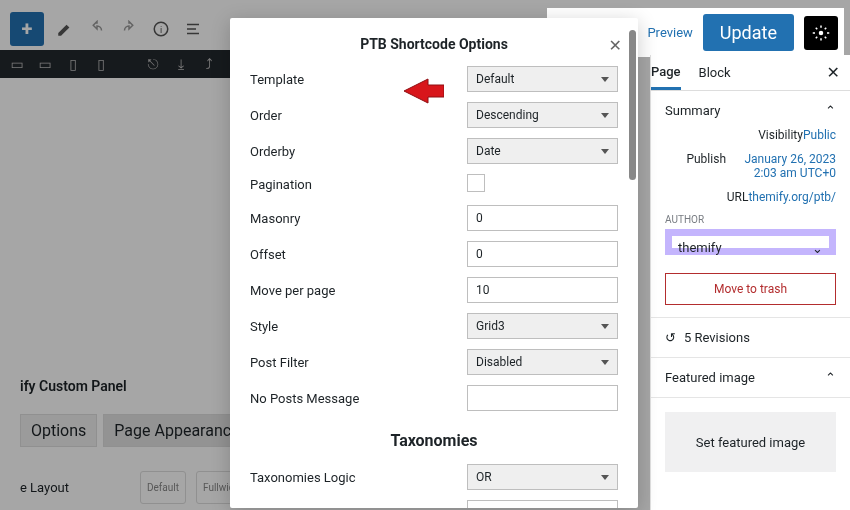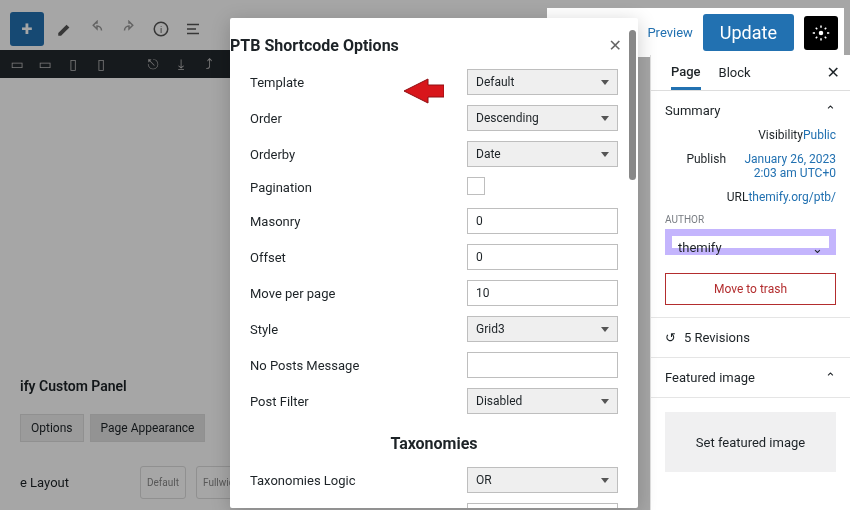--- a/index.html
+++ b/index.html
@@ -14,43 +14,43 @@
   .link { color: #2271b1; cursor: pointer; }
   .update-btn { background: #2271b1; color: #fff; padding: 8px 17px; border-radius: 3px; font-size: 18px; }
   .gear-btn { width: 34px; height: 34px; background: #000; color: #fff; display: flex; align-items: center; justify-content: center; border-radius: 3px; }
 
   .secondbar { position: absolute; left: 0; top: 50px; width: 240px; height: 28px; background: #23282d; display: flex; align-items: center; gap: 10px; padding: 0 8px; color: #bbb; }
   .secondbar .ic { width: 18px; height: 18px; display: flex; align-items: center; justify-content: center; font-size: 14px; }
 
   .content { position: absolute; left: 0; top: 78px; width: 640px; height: 432px; background: #fff; padding: 20px; }
   .panel-title { font-size: 14px; font-weight: 600; margin-top: 280px; }
   .tabs { display: flex; gap: 6px; margin-top: 20px; }
-  .tab { padding: 6px 10px; background: #eee; border: 1px solid #ddd; font-size: 12px; }
+  .tab { padding: 6px 10px; background: #eee; border: 1px solid #ddd; font-size: 16px; }
   .tab.active { background: #e2e2e2; }
   .layout-row { display: flex; align-items: center; gap: 10px; margin-top: 24px; }
   .layout-btn { padding: 10px 6px; border: 1px solid #ddd; border-radius: 3px; font-size: 10px; color: #888; }
   
   .sidebar { position: absolute; right: 0; top: 55px; width: 200px; height: 455px; background: #fff; z-index: 22; border-left: 1px solid #e0e0e0; }
-  .side-tabs { display: flex; border-bottom: 1px solid #ddd; padding: 0 20px; height: 36px; align-items: center; gap: 18px; position: relative; }
+  .side-tabs { display: flex; border-bottom: 1px solid #ddd; padding: 0 0; height: 36px; align-items: center; gap: 18px; position: relative; }
   .side-tab { font-size: 13px; padding: 8px 0; }
   .side-tab.active { border-bottom: 3px solid #2271b1; font-weight: 500; }
   .side-close { position: absolute; right: 10px; top: 8px; font-size: 16px; }
   .side-section { padding: 12px 14px; border-bottom: 1px solid #e5e5e5; }
   .side-section-hd { display: flex; justify-content: space-between; font-size: 13px; cursor: pointer; }
   .side-row { display: flex; justify-content: flex-end; font-size: 12px; margin: 10px 0; }
   .side-row .v { color: #2271b1; text-align: right; }
   .author-label { font-size: 10px; text-transform: uppercase; color: #787c82; margin-top: 8px; }
   .author-select { width: 100%; margin-top: 4px; border: 7px solid #c4b5fd; padding: 4px 6px; font-size: 13px; height: 26px; background: #fff; position: relative; }
   .trash-btn { display: block; text-align: center; color: #b32d2e; border: 1px solid #b32d2e; padding: 8px; margin-top: 18px; font-size: 12px; }
   .rev-row { display: flex; align-items: center; gap: 8px; padding: 12px 14px; border-bottom: 1px solid #e5e5e5; font-size: 13px; }
   .feat-img-box { margin: 14px; height: 60px; background: #f0f0f1; display: flex; align-items: center; justify-content: center; font-size: 13px; }
 
   .modal { position: absolute; left: 230px; top: 18px; width: 408px; height: 490px; background: #fff; z-index: 30; border-radius: 2px; box-shadow: 0 4px 20px rgba(0,0,0,0.2); overflow: hidden; }
   .modal-scroll-track { position: absolute; right: 2px; top: 12px; width: 7px; height: 150px; background: #888; border-radius: 4px; }
-  .modal-title { text-align: left; font-weight: 700; font-size: 16px; padding: 18px 0 14px; }
+  .modal-title { text-align: center; font-weight: 700; font-size: 14px; padding: 18px 0 14px; }
   .modal-close { position: absolute; right: 16px; top: 18px; font-size: 16px; color: #666; cursor: pointer; }
   .modal-body { padding: 0 20px; }
   .form-row { display: flex; align-items: center; margin-bottom: 10px; gap: 29px; }
   .form-row label { width: 188px; font-size: 13px; }
   .form-row .ctrl { flex: 1; }
   .sel, .txt { width: 100%; height: 26px; border: 1px solid #bebebe; background: #efefef; padding: 0 8px; font-size: 12px; position: relative; display: flex; align-items: center; }
   .sel::after { content: ''; position: absolute; right: 8px; top: 10px; border-left: 4px solid transparent; border-right: 4px solid transparent; border-top: 5px solid #555; }
   .txt { background: #fff; }
   .chk { width: 18px; height: 18px; border: 1px solid #bebebe; background: #fff; display: inline-block; }
   .section-h { text-align: center; font-weight: 700; font-size: 16px; margin: 20px 0 14px; }
@@ -235,32 +235,32 @@
     </div>
     <div class="form-row">
       <label>Style</label>
       <div class="ctrl">
           <div class="sel">
             <span>Grid3</span>
           </div>
         </div>
     </div>
     <div class="form-row">
+      <label>Post Filter</label>
+      <div class="ctrl">
+          <div class="sel">
+            <span>Disabled</span>
+          </div>
+        </div>
+    </div>
+    <div class="form-row">
       <label>No Posts Message</label>
       <div class="ctrl">
           <div class="txt">
             <span></span>
-          </div>
-        </div>
-    </div>
-    <div class="form-row">
-      <label>Post Filter</label>
-      <div class="ctrl">
-          <div class="sel">
-            <span>Disabled</span>
           </div>
         </div>
     </div>
 
     <div class="section-h">Taxonomies</div>
 
     <div class="form-row">
       <label>Taxonomies Logic</label>
       <div class="ctrl">
           <div class="sel">

